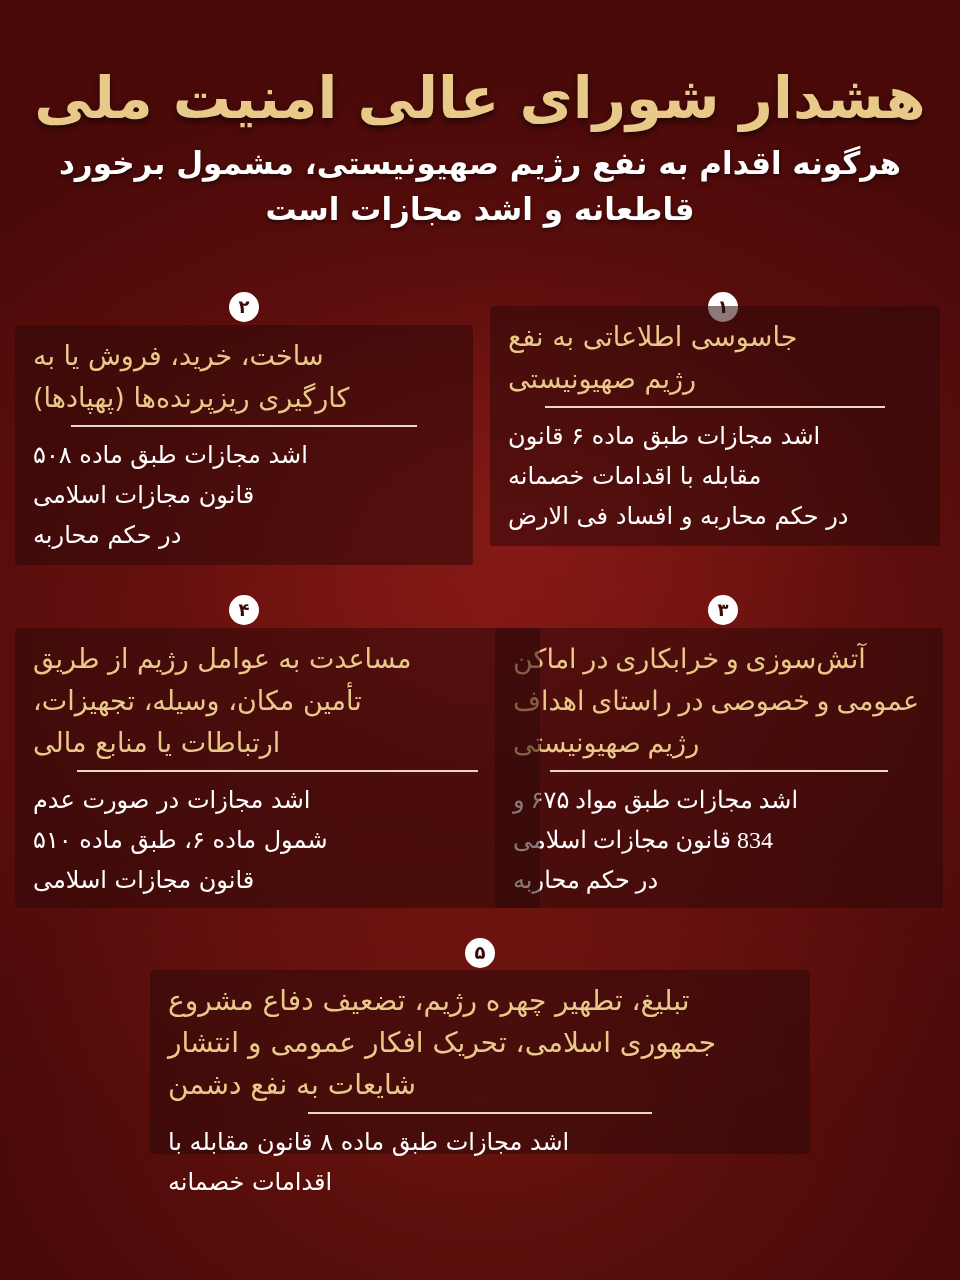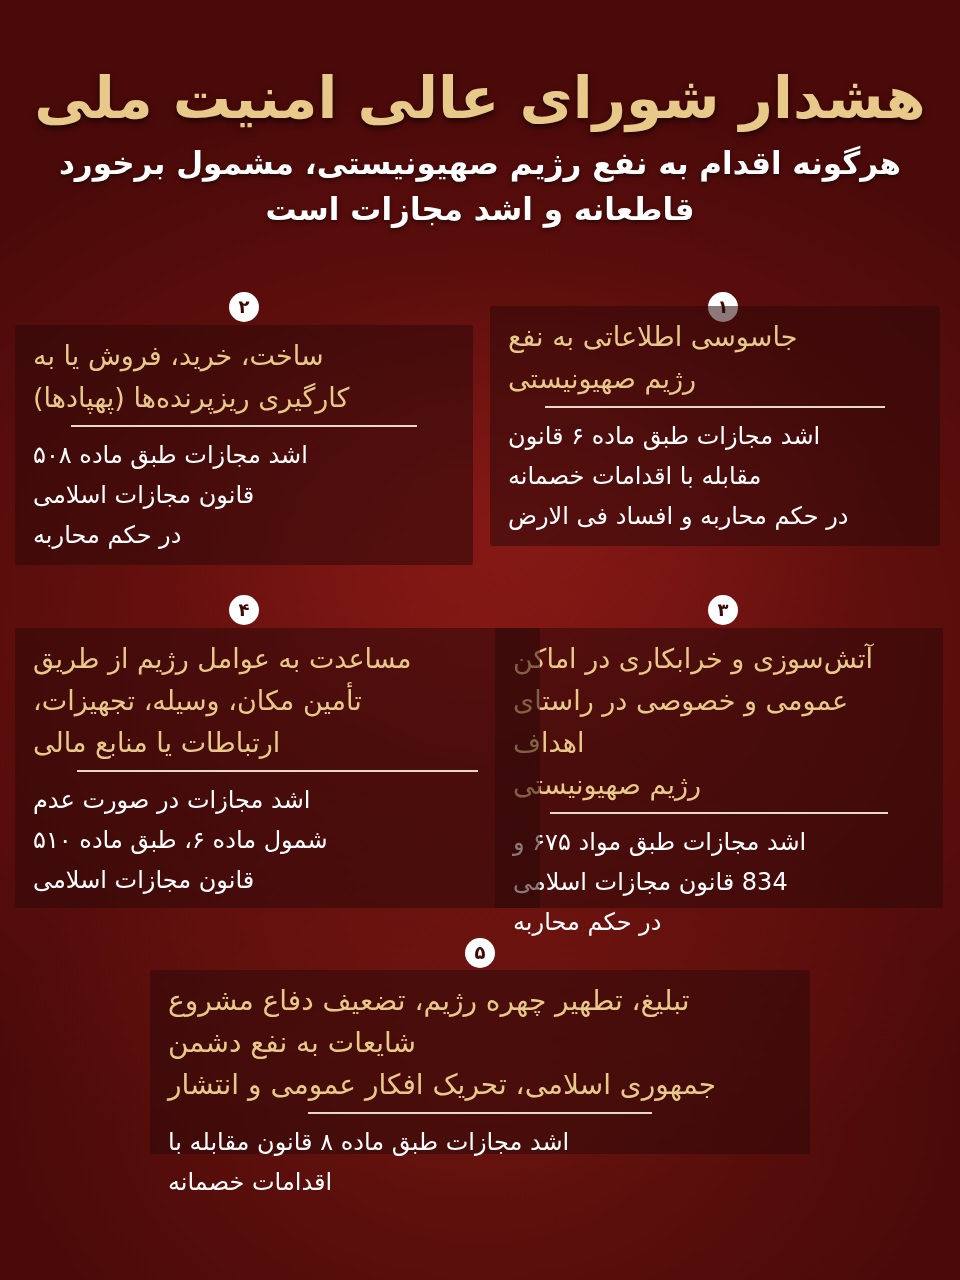--- a/index.html
+++ b/index.html
@@ -58,21 +58,21 @@
 <div class="card" style="left:15px; top:325px; width:458px; height:240px;">
   <div class="card-title">ساخت، خرید، فروش یا به</div>
   <div class="card-title">کارگیری ریزپرنده‌ها (پهپادها)</div>
   <div class="divider"></div>
   <div class="card-body">اشد مجازات طبق ماده ۵۰۸</div>
   <div class="card-body">قانون مجازات اسلامی</div>
   <div class="card-body">در حکم محاربه</div>
 </div>
 
 <div class="badge" style="left:708px; top:595px;">۳</div>
-<div class="card" style="left:495px; top:628px; width:448px; height:280px;">
+<div class="card" style="left:495px; top:628px; width:448px; height:280px;font-family:Liberation Serif, serif;">
   <div class="card-title">آتش‌سوزی و خرابکاری در اماکن</div>
   <div class="card-title">عمومی و خصوصی در راستای اهداف</div>
   <div class="card-title">رژیم صهیونیستی</div>
   <div class="divider"></div>
   <div class="card-body">اشد مجازات طبق مواد ۶۷۵ و</div>
   <div class="card-body">834 قانون مجازات اسلامی</div>
   <div class="card-body">در حکم محاربه</div>
 </div>
 
 <div class="badge" style="left:229px; top:595px;">۴</div>
@@ -82,18 +82,18 @@
   <div class="card-title">ارتباطات یا منابع مالی</div>
   <div class="divider"></div>
   <div class="card-body">اشد مجازات در صورت عدم</div>
   <div class="card-body">شمول ماده ۶، طبق ماده ۵۱۰</div>
   <div class="card-body">قانون مجازات اسلامی</div>
 </div>
 
 <div class="badge" style="left:465px; top:938px;">۵</div>
 <div class="card" style="left:150px; top:970px; width:660px; height:184px;">
   <div class="card-title" style="font-size:28px;">تبلیغ، تطهیر چهره رژیم، تضعیف دفاع مشروع</div>
+  <div class="card-title" style="font-size:28px;">جمهوری اسلامی، تحریک افکار عمومی و انتشار</div>
   <div class="card-title" style="font-size:28px;">شایعات به نفع دشمن</div>
-  <div class="card-title" style="font-size:28px;">جمهوری اسلامی، تحریک افکار عمومی و انتشار</div>
   <div class="divider" style="width:55%;"></div>
   <div class="card-body">اشد مجازات طبق ماده ۸ قانون مقابله با</div>
   <div class="card-body">اقدامات خصمانه</div>
 </div>
 
 </body></html>

